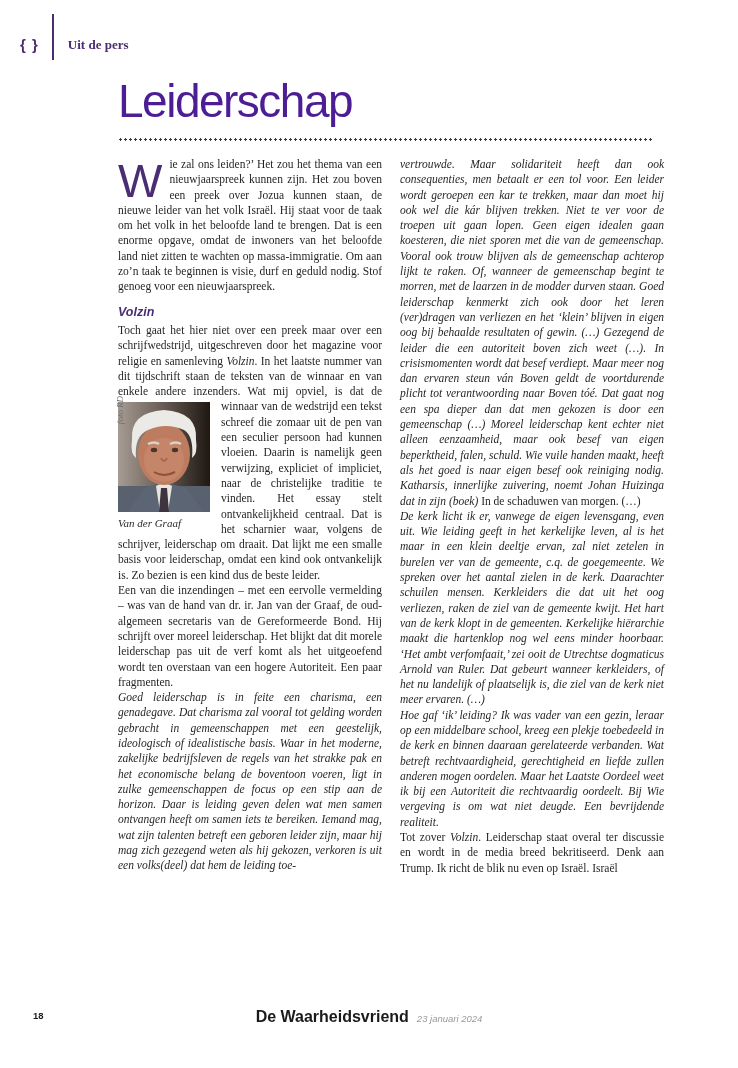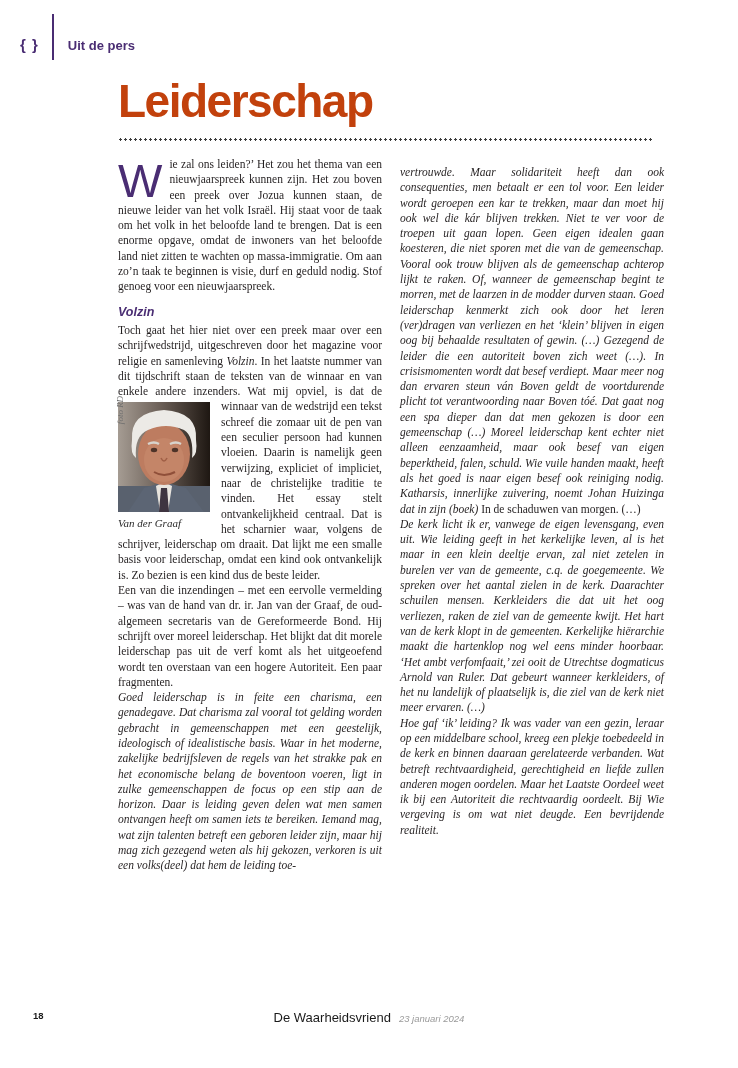--- a/index.html
+++ b/index.html
@@ -13,29 +13,29 @@
   }
 
   
   .page-header { position:absolute; left:20px; top:14px; display:flex; align-items:stretch; }
   .rubric-braces {
     font-family:"Liberation Sans", sans-serif; font-weight:700;
     font-size:15px; color:#4a2d73; align-self:center; margin-top:14px; letter-spacing:1px;
   }
   .rubric-divider { width:2px; background:#4a2d73; margin:0 14px 0 13px; height:46px; }
   .rubric-label {
-    font-family:Liberation Sans, sans-serif; font-weight:700;
+    font-family:Liberation Serif, serif; font-weight:700;
     font-size:13px; color:#4a2d73; align-self:center; margin-top:16px;
   }
 
   
   .content { position:absolute; left:118px; top:76px; width:546px; }
   .article-title {
-    font-family:"Liberation Sans", sans-serif; font-weight:700;
-    font-size:46px; line-height:50px; letter-spacing:-1.5px; color:#c2410c;
+    font-family:"Liberation Sans", sans-serif; font-weight:400;
+    font-size:46px; line-height:50px; letter-spacing:-1.5px; color:#4c1d95;
   }
   .dotted-rule {
     margin-top:12px; height:3px; width:534px;
     background-image:radial-gradient(circle, #3c3c3c 1.1px, transparent 1.3px);
     background-size:5px 3px; background-repeat:repeat-x; background-position:0 50%;
   }
   .byline { margin-top:12px; font-family:"Liberation Sans", sans-serif; font-size:10px; color:#1c1c1c; }
   .byline-label { font-weight:700; }
 
   .columns { margin-top:16px; display:flex; gap:18px; }
@@ -79,21 +79,21 @@
   
   .page-footer { position:absolute; left:0; top:1008px; width:738px; height:20px; }
   .page-number {
     position:absolute; left:33px; top:2px;
     font-family:"Liberation Sans", sans-serif; font-weight:700; font-size:9.5px; color:#1a1a1a;text-align:center;
   }
   .footer-center {
     position:absolute; left:0; width:738px; top:0; text-align:center;
   }
   .footer-magazine {
-    font-family:"Liberation Sans", sans-serif; font-weight:400; font-size:13px; color:#1a1a1a;
+    font-family:"Liberation Sans", sans-serif; font-weight:700; font-size:16px; color:#1a1a1a;
   }
   .footer-date {
     font-family:"Liberation Sans", sans-serif; font-style:italic; font-size:9.5px; color:#9a9a9a; margin-left:4px;
   }
 </style>
 </head>
 <body>
 
 <div class="page-header">
   <span class="rubric-braces">{ }</span>
@@ -154,31 +154,34 @@
       </div>
 
       <div class="body-para fragment">
         <span>Goed leiderschap is in feite een charisma, een genadegave. Dat charisma zal vooral tot gelding worden gebracht in gemeenschappen met een geestelijk, ideologisch of idealistische basis. Waar in het moderne, zakelijke bedrijfsleven de regels van het strakke pak en het economische belang de boventoon voeren, ligt in zulke gemeenschappen de focus op een stip aan de horizon. Daar is leiding geven delen wat men samen ontvangen heeft om samen iets te bereiken. Iemand mag, wat zijn talenten betreft een geboren leider zijn, maar hij mag zich gezegend weten als hij gekozen, verkoren is uit een volks(deel) dat hem de leiding toe-</span>
       </div>
 
     </div>
 
     <div class="col">
 
-      <div class="body-para fragment" style="margin-top:8px;">
+      <div class="body-para fragment" style="margin-top:0;">
         <span>vertrouwde. Maar solidariteit heeft dan ook consequenties, men betaalt er een tol voor. Een leider wordt geroepen een kar te trekken, maar dan moet hij ook wel die kár blijven trekken. Niet te ver voor de troepen uit gaan lopen. Geen eigen idealen gaan koesteren, die niet sporen met die van de gemeenschap. Vooral ook trouw blijven als de gemeenschap achterop lijkt te raken. Of, wanneer de gemeenschap begint te morren, met de laarzen in de modder durven staan. Goed leiderschap kenmerkt zich ook door het leren (ver)dragen van verliezen en het ‘klein’ blijven in eigen oog bij behaalde resultaten of gewin. (…) Gezegend de leider die een autoriteit boven zich weet (…). In crisismomenten wordt dat besef verdiept. Maar meer nog dan ervaren steun ván Boven geldt de voortdurende plicht tot verantwoording naar Boven tóé. Dat gaat nog een spa dieper dan dat men gekozen is door een gemeenschap (…) Moreel leiderschap kent echter niet alleen eenzaamheid, maar ook besef van eigen beperktheid, falen, schuld. Wie vuile handen maakt, heeft als het goed is naar eigen besef ook reiniging nodig. Katharsis, innerlijke zuivering, noemt Johan Huizinga dat in zijn (boek) </span><span class="roman-in-italic">In de schaduwen van morgen. (…)</span>
       </div>
 
       <div class="body-para fragment">
         <span>De kerk licht ik er, vanwege de eigen levensgang, even uit. Wie leiding geeft in het kerkelijke leven, al is het maar in een klein deeltje ervan, zal niet zetelen in burelen ver van de gemeente, c.q. de goegemeente. We spreken over het aantal zielen in de kerk. Daarachter schuilen mensen. Kerkleiders die dat uit het oog verliezen, raken de ziel van de gemeente kwijt. Het hart van de kerk klopt in de gemeenten. Kerkelijke hiërarchie maakt die hartenklop nog wel eens minder hoorbaar. ‘Het ambt verfomfaait,’ zei ooit de Utrechtse dogmaticus Arnold van Ruler. Dat gebeurt wanneer kerkleiders, of het nu landelijk of plaatselijk is, die ziel van de kerk niet meer ervaren. (…)</span>
         <span class="para-break"></span>
         <span>Hoe gaf ‘ik’ leiding? Ik was vader van een gezin, leraar op een middelbare school, kreeg een plekje toebedeeld in de kerk en binnen daaraan gerelateerde verbanden. Wat betreft rechtvaardigheid, gerechtigheid en liefde zullen anderen mogen oordelen. Maar het Laatste Oordeel weet ik bij een Autoriteit die rechtvaardig oordeelt. Bij Wie vergeving is om wat niet deugde. Een bevrijdende realiteit.</span>
       </div>
 
 
+      <div class="body-para">
+        <span>Tot zover </span><span class="mag-italic">Volzin</span><span>. Leiderschap staat overal ter discussie en wordt in de media breed bekritiseerd. Denk aan Trump. Ik richt de blik nu even op Israël. Israël</span>
+      </div>
 
     </div>
   </div>
 </div>
 
 <div class="page-footer">
   <span class="page-number">18</span>
   <div class="footer-center">
     <span class="footer-magazine">De Waarheidsvriend</span>
     <span class="footer-date">23 januari 2024</span>

